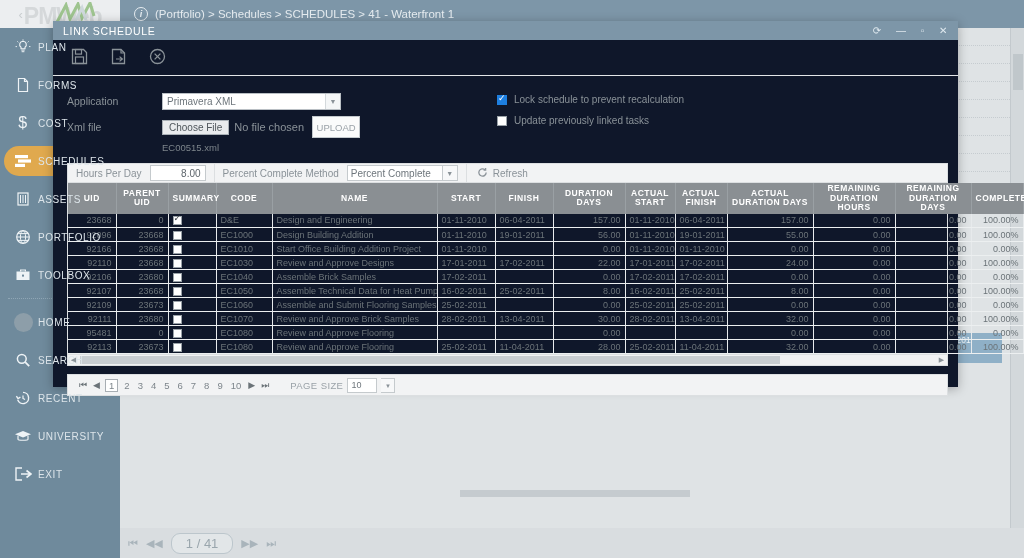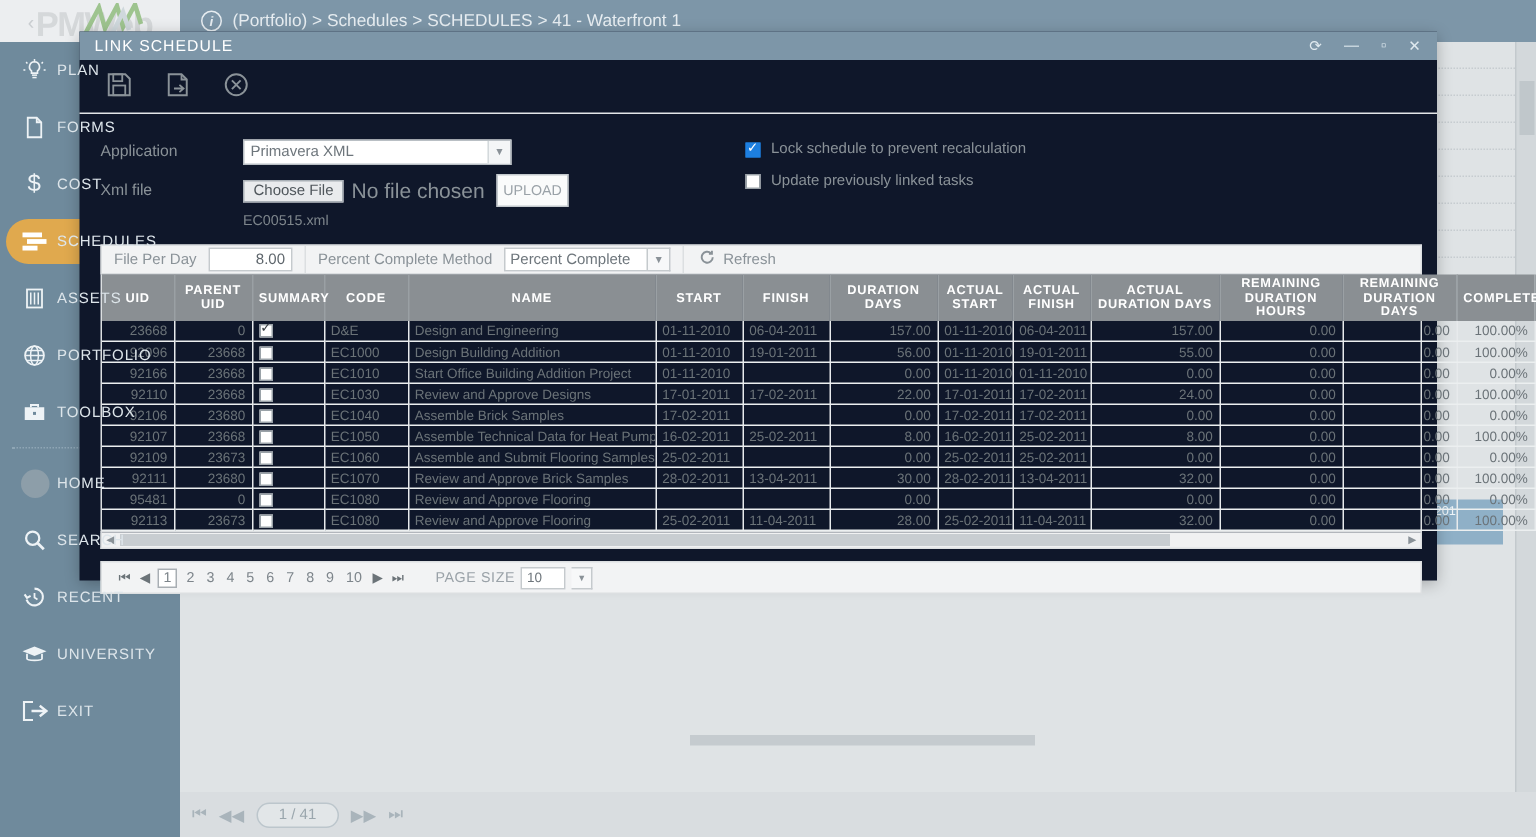--- a/index.html
+++ b/index.html
@@ -94,21 +94,21 @@
   .bar-g{ background:#a7c6a0; border:1px solid #7fa777; }
   .bar-b{ background:#7fa2c4; border:1px solid #5d85ab; }
   #bg-statusbar{
     position:absolute; left:0; bottom:0; width:904px; height:30px;
     background:#d9dde0; display:flex; align-items:center; padding-left:8px;
     gap:8px; color:#a9b4bb; font-size:10px;
   }
   .pg-btn{ color:#a9b4bb; font-size:11px; }
   #pgbox{
     border:1px solid #bcc6cc; border-radius:9px; padding:2px 14px;
-    background:#e2e6e8; color:#9aa6ad; font-size:10px;
+    background:#e2e6e8; color:#9aa6ad; font-size:13px;
   }
   #bg-rightscroll{
     position:absolute; right:0; top:0; width:14px; height:500px;
     background:#d3d8db; border-left:1px solid #c3c9cd;
   }
   #bg-rightscroll .thumb{
     position:absolute; left:2px; top:26px; width:10px; height:36px;
     background:#c0c7cb;
   }
   #bg-tooltip{
@@ -156,21 +156,21 @@
   #app-select .caret{
     position:absolute; right:0; top:0; width:15px; height:15px;
     border-left:1px solid #d4d9dc; background:#f4f6f7; color:#8a9298;
     font-size:7px; text-align:center; line-height:15px;
   }
   #file-row{ display:flex; align-items:center; }
   #choose-file{
     border:1px solid #a9b0b6; background:#e9ebed; font-size:10px;
     color:#4f565b; padding:1px 6px;
   }
-  #no-file{ font-size:14px; color:#8a9298; margin-left:5px; }
+  #no-file{ font-size:11px; color:#8a9298; margin-left:5px; }
   #upload-btn{
     width:48px;height:22px;border:1px solid #c3c9cd;background:#fafbfb;
     color:#9aa2a8;font-size:9.5px;display:flex;align-items:center;
     justify-content:center;margin-left:8px;
   }
   #xml-name{ margin-left:95px; font-size:9.5px; color:#7d858b; margin-top:2px;}
   .form-right{ padding-top:1px; }
   .chkrow{ display:flex; align-items:center; height:17px; margin-bottom:4px;
     color:#8a9298; font-size:10px; gap:7px;}
   .chk{
@@ -589,21 +589,21 @@
       </div>
       <div class="chkrow">
         <span class="chk"></span>
         <span>Update previously linked tasks</span>
       </div>
     </div>
   </div>
 
   <div id="grid-toolbar">
     <div class="seg">
-      <span>File Per Day</span>
+      <span>Hours Per Day</span>
       <span id="hpd-input" style="margin-left:8px">8.00</span>
     </div>
     <div class="seg">
       <span>Percent Complete Method</span>
       <span id="pcm-select" style="margin-left:8px">Percent Complete</span>
       <span id="pcm-caret">▼</span>
     </div>
     <div id="refresh-btn">
       <span>
         <svg width="11" height="11" viewBox="0 0 12 12">

